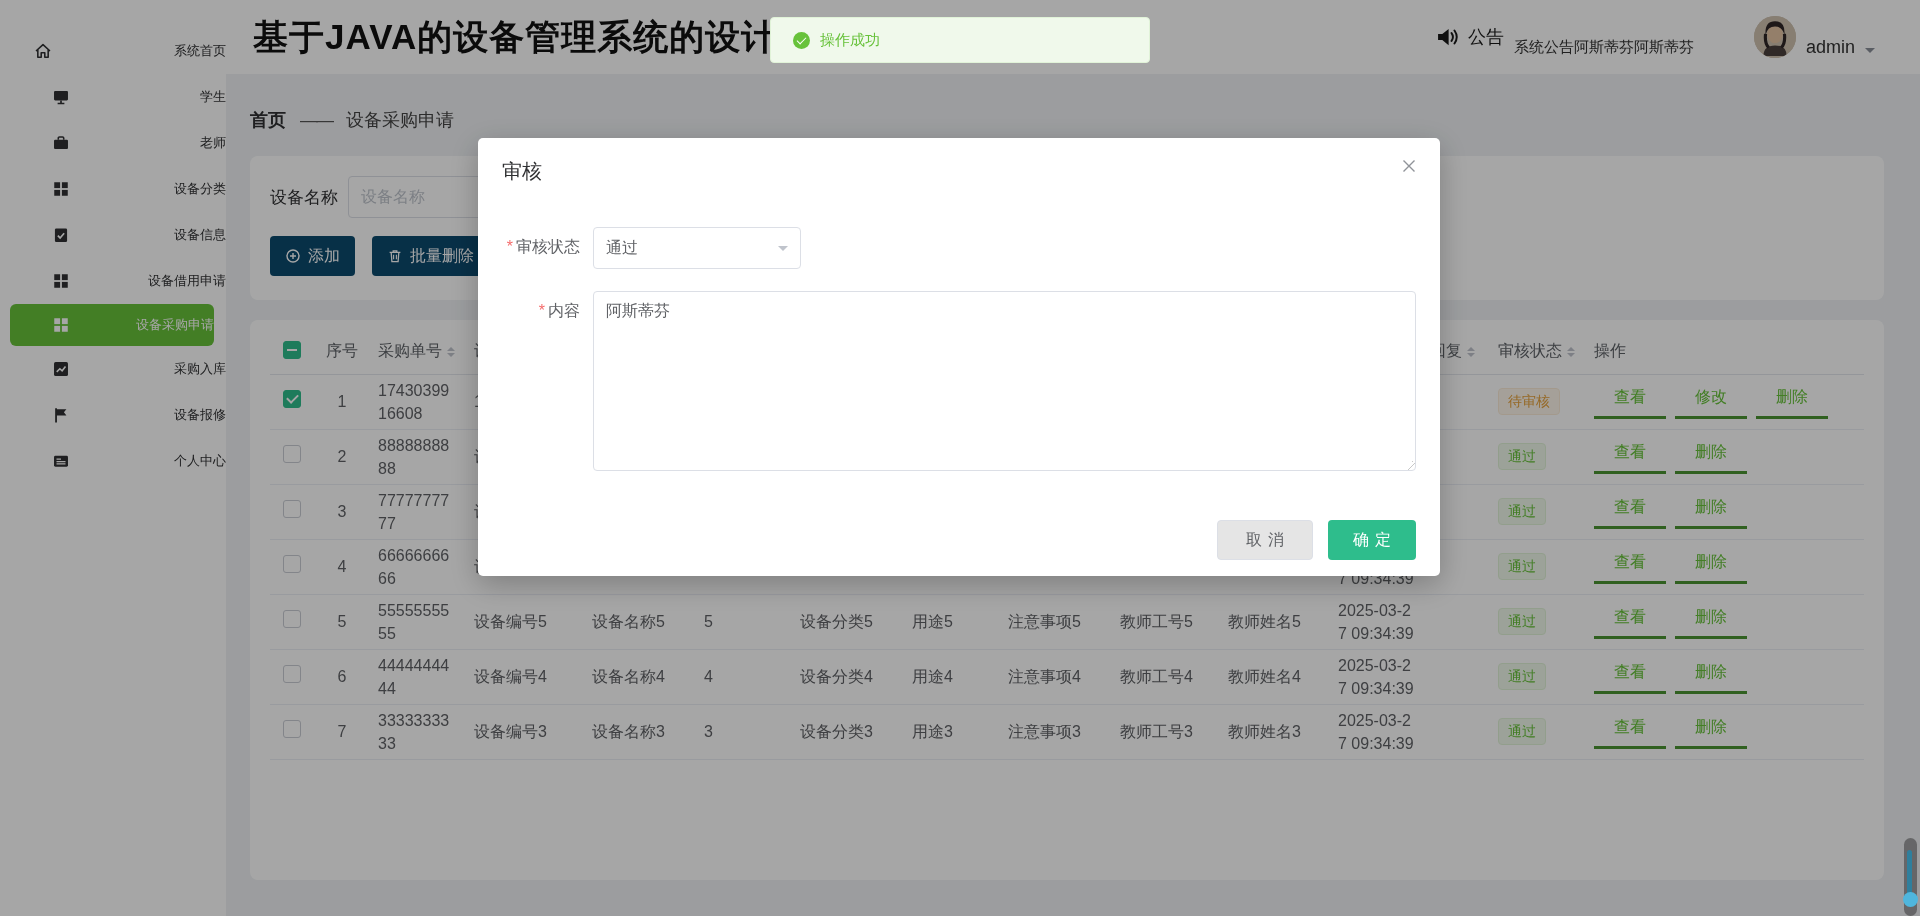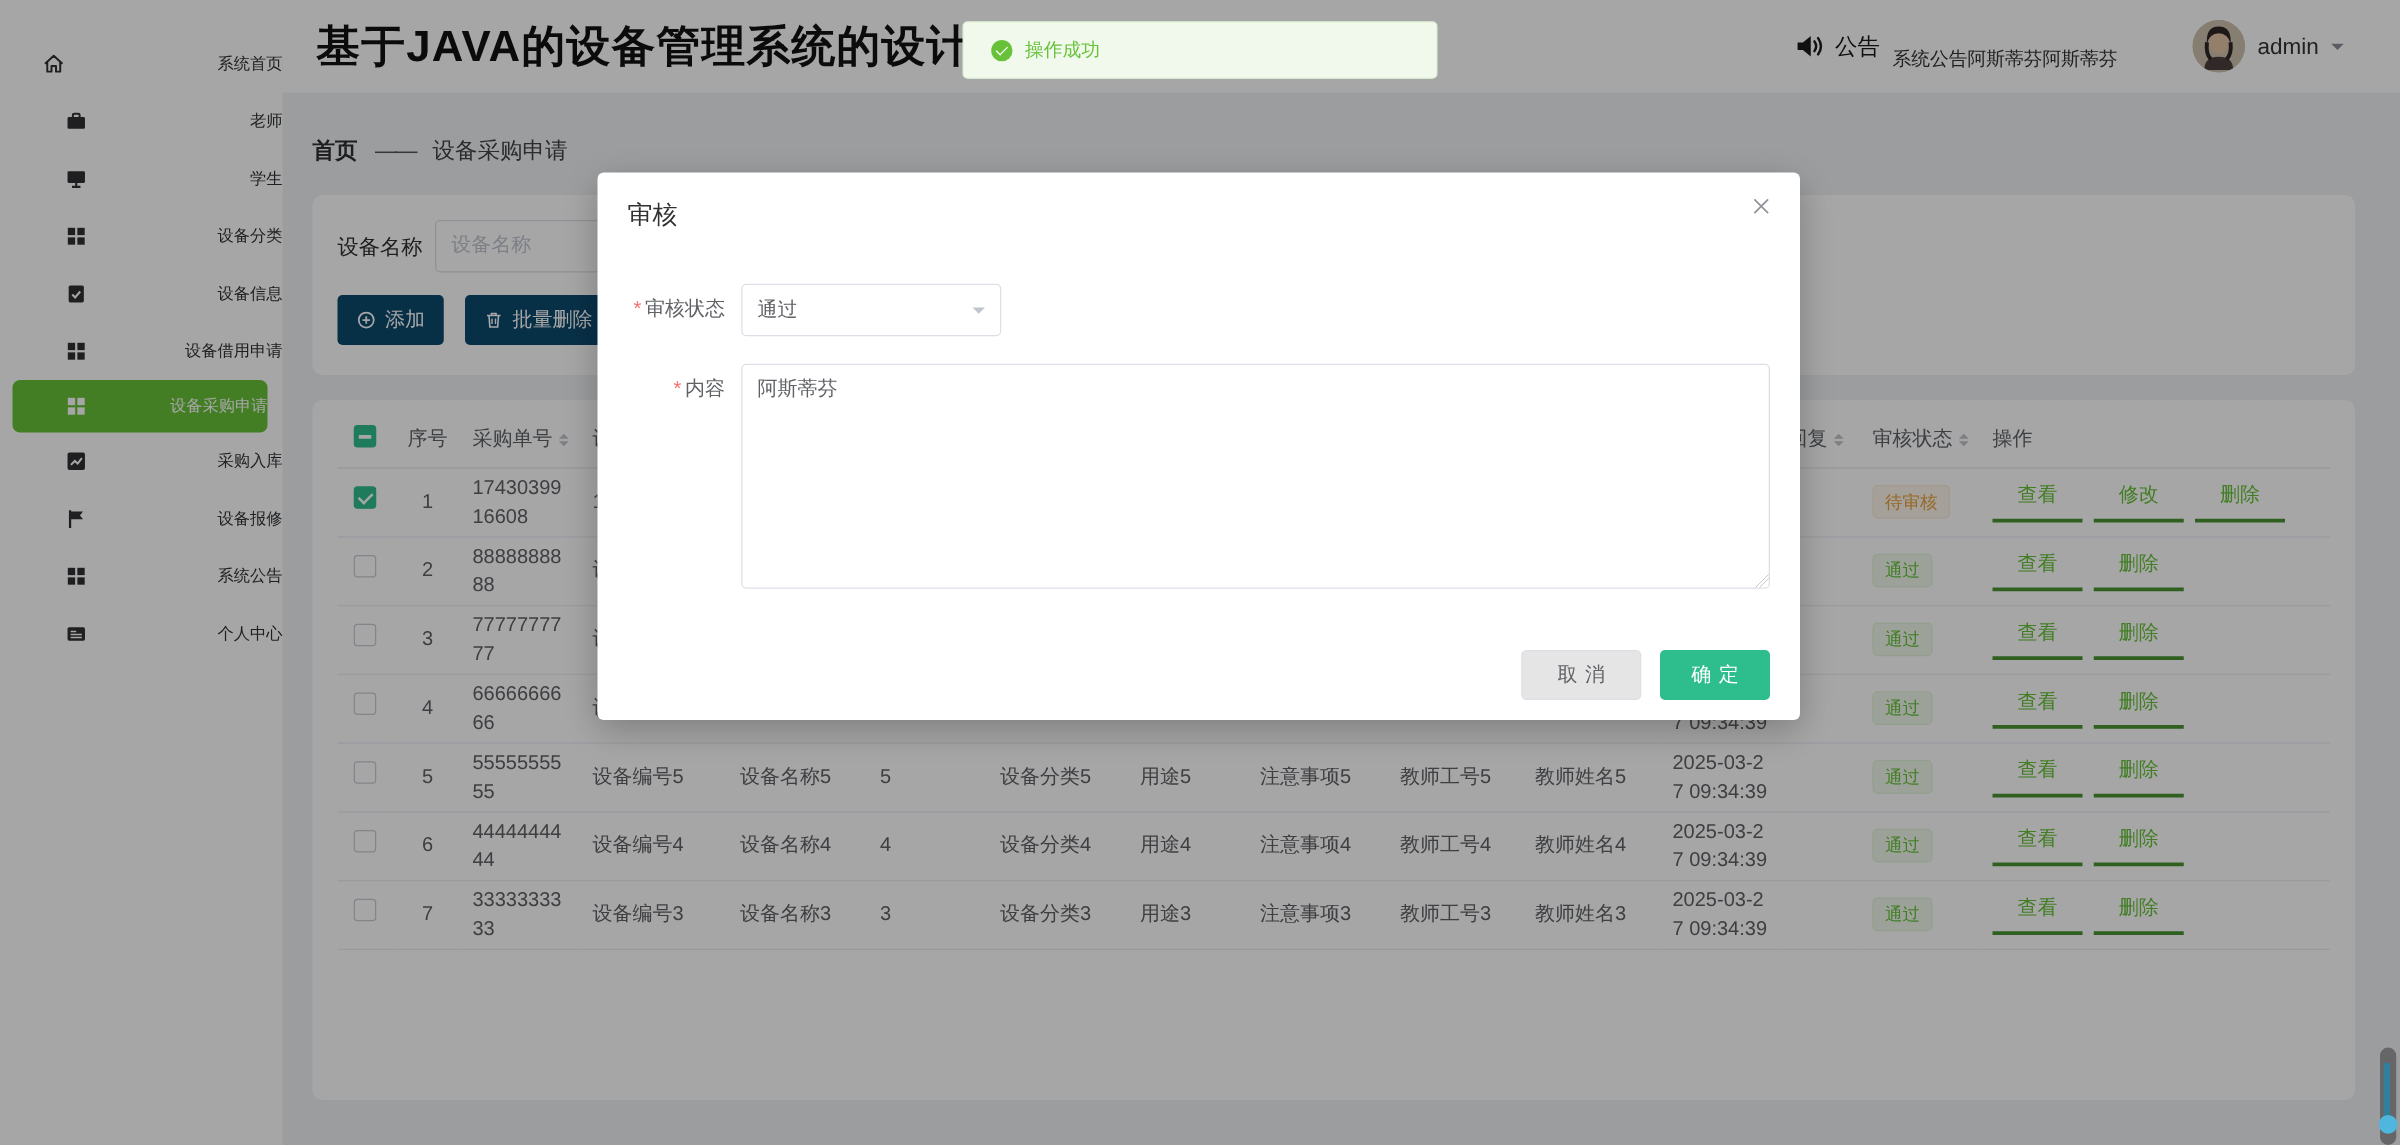--- a/index.html
+++ b/index.html
@@ -19,21 +19,21 @@
   
   .main{flex:1;display:flex;flex-direction:column;position:relative;}
   .topbar{height:74px;background:#ffffff;display:flex;align-items:center;
     padding:0 46px 0 27px;box-sizing:border-box;}
   .page-title{font-size:35px;font-weight:bold;color:#111;letter-spacing:1px;white-space:nowrap;}
   .top-right{margin-left:auto;display:flex;align-items:center;}
   .notice{display:flex;align-items:flex-start;}
   .notice .ico{width:26px;height:26px;margin-top:6px;color:#1a1a1a;}
   .notice-label{font-size:18px;color:#1a1a1a;margin:7px 0 0 8px;}
   .notice-sub{font-size:15px;color:#333;margin:20px 0 0 10px;white-space:nowrap;}
-  .user{display:flex;align-items:center;margin-left:60px;gap:10px;}
+  .user{display:flex;align-items:flex-end;margin-left:60px;gap:10px;}
   .avatar{width:42px;height:42px;border-radius:50%;overflow:hidden;flex-shrink:0;background:#cfc2b4;}
   .avatar svg{width:100%;height:100%;}
   .username{font-size:18px;color:#333;}
   .caret-down{width:0;height:0;border:5px solid transparent;border-top-color:#8a8f99;margin-top:5px;}
 
   
   .content{padding:34px 37px 0 24px;box-sizing:border-box;}
   .breadcrumb{font-size:18px;color:#303133;display:flex;align-items:center;gap:14px;}
   .bc-root{font-weight:bold;}
   .bc-sep{color:#555;letter-spacing:-2px;}
@@ -132,34 +132,34 @@
           <span class="ico">
             <svg viewBox="0 0 16 16">
               <path d="M1.8 8 L8 2.3 L14.2 8 M3.4 6.8 V13.6 H6.4 V9.6 H9.6 V13.6 H12.6 V6.8" fill="none" stroke="currentColor" stroke-width="1.4" stroke-linejoin="round"></path>
             </svg>
           </span>
           <span>系统首页</span>
         </div>
         <div class="side-item">
           <span class="ico">
             <svg viewBox="0 0 16 16">
+              <rect x="1.8" y="2.6" width="12.4" height="8.4" rx="1" fill="currentColor"></rect>
+              <path d="M8 11 V13.4 M5 13.8 H11" stroke="currentColor" stroke-width="1.5"></path>
+            </svg>
+          </span>
+          <span>学生</span>
+        </div>
+        <div class="side-item">
+          <span class="ico">
+            <svg viewBox="0 0 16 16">
               <path d="M5.6 5 V3.6 a1 1 0 0 1 1-1 h2.8 a1 1 0 0 1 1 1 V5" fill="none" stroke="currentColor" stroke-width="1.4"></path>
               <rect x="1.8" y="5" width="12.4" height="8.4" rx="1" fill="currentColor"></rect>
             </svg>
           </span>
           <span>老师</span>
-        </div>
-        <div class="side-item">
-          <span class="ico">
-            <svg viewBox="0 0 16 16">
-              <rect x="1.8" y="2.6" width="12.4" height="8.4" rx="1" fill="currentColor"></rect>
-              <path d="M8 11 V13.4 M5 13.8 H11" stroke="currentColor" stroke-width="1.5"></path>
-            </svg>
-          </span>
-          <span>学生</span>
         </div>
         <div class="side-item">
           <span class="ico">
             <svg viewBox="0 0 16 16">
               <rect x="2" y="2" width="5.2" height="5.2" fill="currentColor"></rect>
               <rect x="8.8" y="2" width="5.2" height="5.2" fill="currentColor"></rect>
               <rect x="2" y="8.8" width="5.2" height="5.2" fill="currentColor"></rect>
               <rect x="8.8" y="8.8" width="5.2" height="5.2" fill="currentColor"></rect>
             </svg>
           </span>
@@ -206,31 +206,20 @@
           <span>采购入库</span>
         </div>
         <div class="side-item">
           <span class="ico">
             <svg viewBox="0 0 16 16">
               <path d="M3.6 2 V14.6" stroke="currentColor" stroke-width="1.6"></path>
               <path d="M3.6 2.8 H12.8 L10.6 5.6 L12.8 8.4 H3.6 Z" fill="currentColor"></path>
             </svg>
           </span>
           <span>设备报修</span>
-        </div>
-        <div class="side-item">
-          <span class="ico">
-            <svg viewBox="0 0 16 16">
-              <rect x="2" y="2" width="5.2" height="5.2" fill="currentColor"></rect>
-              <rect x="8.8" y="2" width="5.2" height="5.2" fill="currentColor"></rect>
-              <rect x="2" y="8.8" width="5.2" height="5.2" fill="currentColor"></rect>
-              <rect x="8.8" y="8.8" width="5.2" height="5.2" fill="currentColor"></rect>
-            </svg>
-          </span>
-          <span>系统公告</span>
         </div>
         <div class="side-item">
           <span class="ico">
             <svg viewBox="0 0 16 16">
               <rect x="1.8" y="3.4" width="12.4" height="9.6" rx="1.2" fill="currentColor"></rect>
               <path d="M4 6.4 H8 M4 8.6 H12 M4 10.6 H12" stroke="#fff" stroke-width="1.1"></path>
             </svg>
           </span>
           <span>个人中心</span>
         </div>

